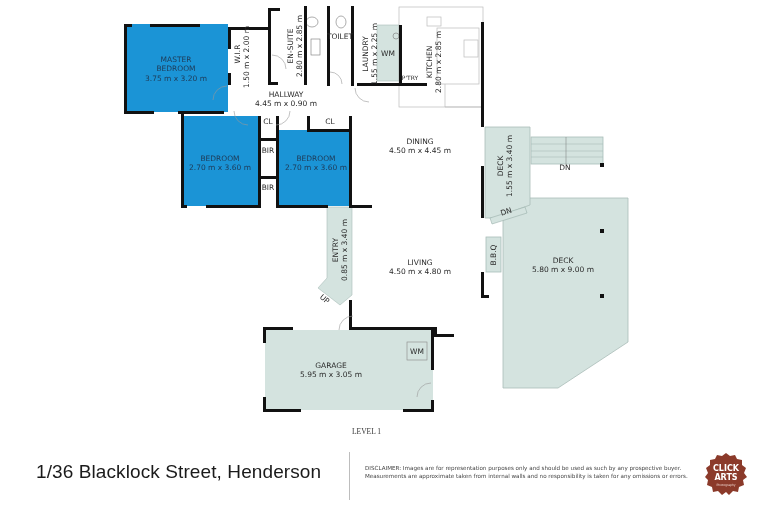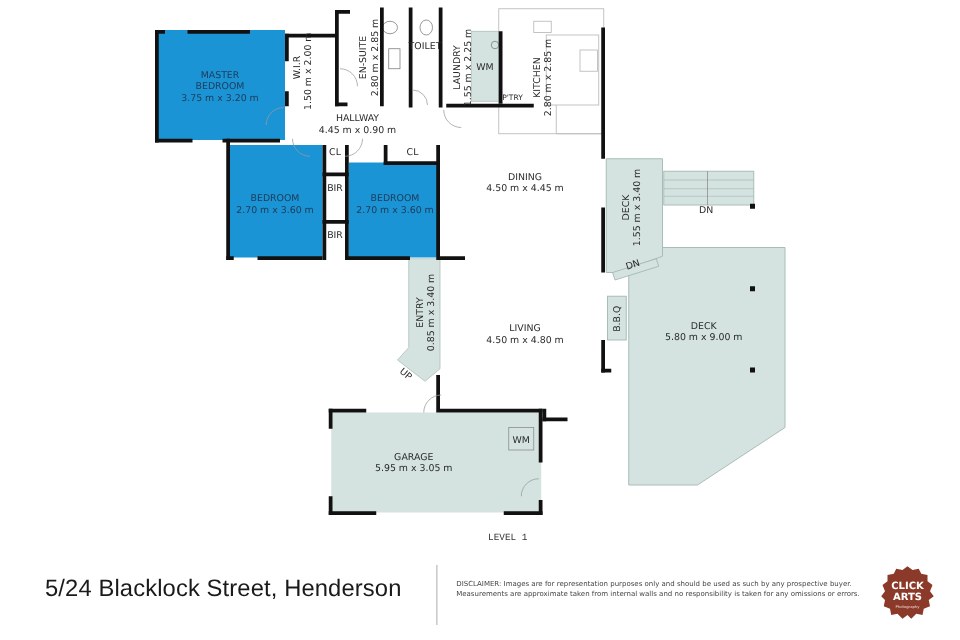--- a/index.html
+++ b/index.html
@@ -4,21 +4,21 @@
 <style>
   html, body { margin:0; padding:0; background:#ffffff; }
   body { width:768px; height:512px; position:relative; overflow:hidden; font-family:"DejaVu Sans", sans-serif; }
   .plan { position:absolute; left:0; top:0; width:768px; height:445px; }
   .lbl { font-family:"DejaVu Sans", sans-serif; font-size:7.5px; fill:#2a2a2a; text-anchor:middle; }
   .lbl-blue { fill:#1e3a57; }
   .footer-title { position:absolute; left:36px; top:461px; font-family:"Liberation Sans", sans-serif; font-size:19px; color:#1a1a1a; letter-spacing:0.1px; }
   .footer-divider { position:absolute; left:349px; top:452px; width:1px; height:48px; background:#bdbdbd; }
   .disclaimer { position:absolute; left:365px; top:464px; width:340px; font-family:"DejaVu Sans", sans-serif; font-size:5.6px; line-height:8px; color:#444; }
   .logo { position:absolute; left:704px; top:452px; width:44px; height:44px; }
-  .level { position:absolute; left:352px; top:427px; width:70px; text-align:right; font-family:Liberation Mono, monospace; font-size:7.5px; color:#333; }
+  .level { position:absolute; left:352px; top:427px; width:70px; text-align:left; font-family:Liberation Serif, serif; font-size:7.5px; color:#333; }
 </style>
 </head>
 <body>
 
 <svg class="plan" viewBox="0 0 768 445" xmlns="http://www.w3.org/2000/svg">
 
   <g>
     <polygon points="503,198 628,198 628,342 558,388 503,388" fill="#d4e3df" stroke="#a9bdb8" stroke-width="0.8"></polygon>
     <rect x="531" y="137" width="72" height="27" fill="#d4e3df" stroke="#a9bdb8" stroke-width="0.8"></rect>
     <line x1="531" y1="144" x2="603" y2="144" stroke="#a9bdb8" stroke-width="0.6"></line>
@@ -177,21 +177,21 @@
 
   <text class="lbl" x="0" y="0" transform="translate(496,255) rotate(-90)">B.B.Q</text>
 
   <text class="lbl" x="331" y="368">GARAGE</text>
   <text class="lbl" x="331" y="377">5.95 m x 3.05 m</text>
   <text class="lbl" x="417" y="354">WM</text>
 </svg>
 
 <div class="level">LEVEL 1</div>
 
-<div class="footer-title">5/24 Blacklock Street, Henderson</div>
+<div class="footer-title">1/36 Blacklock Street, Henderson</div>
 <div class="footer-divider"></div>
 <div class="disclaimer">
   <div>DISCLAIMER: Images are for representation purposes only and should be used as such by any prospective buyer.</div>
   <div>Measurements are approximate taken from internal walls and no responsibility is taken for any omissions or errors.</div>
 </div>
 
 <svg class="logo" viewBox="0 0 44 44" xmlns="http://www.w3.org/2000/svg">
   <polygon fill="#8b3a2a" points="22,1 26,4 31,3 33,7 38,8 38,13 42,16 40,21 43,25 39,28 40,33 35,35 34,40 29,39 25,43 22,40 18,43 14,39 9,40 8,35 3,33 4,28 1,25 4,21 2,16 6,13 6,8 11,7 13,3 18,4"></polygon>
   <text x="22" y="19" text-anchor="middle" font-family="DejaVu Sans" font-weight="bold" font-size="8" fill="#fff">CLICK</text>
   <text x="22" y="28" text-anchor="middle" font-family="DejaVu Sans" font-weight="bold" font-size="8" fill="#fff">ARTS</text>

